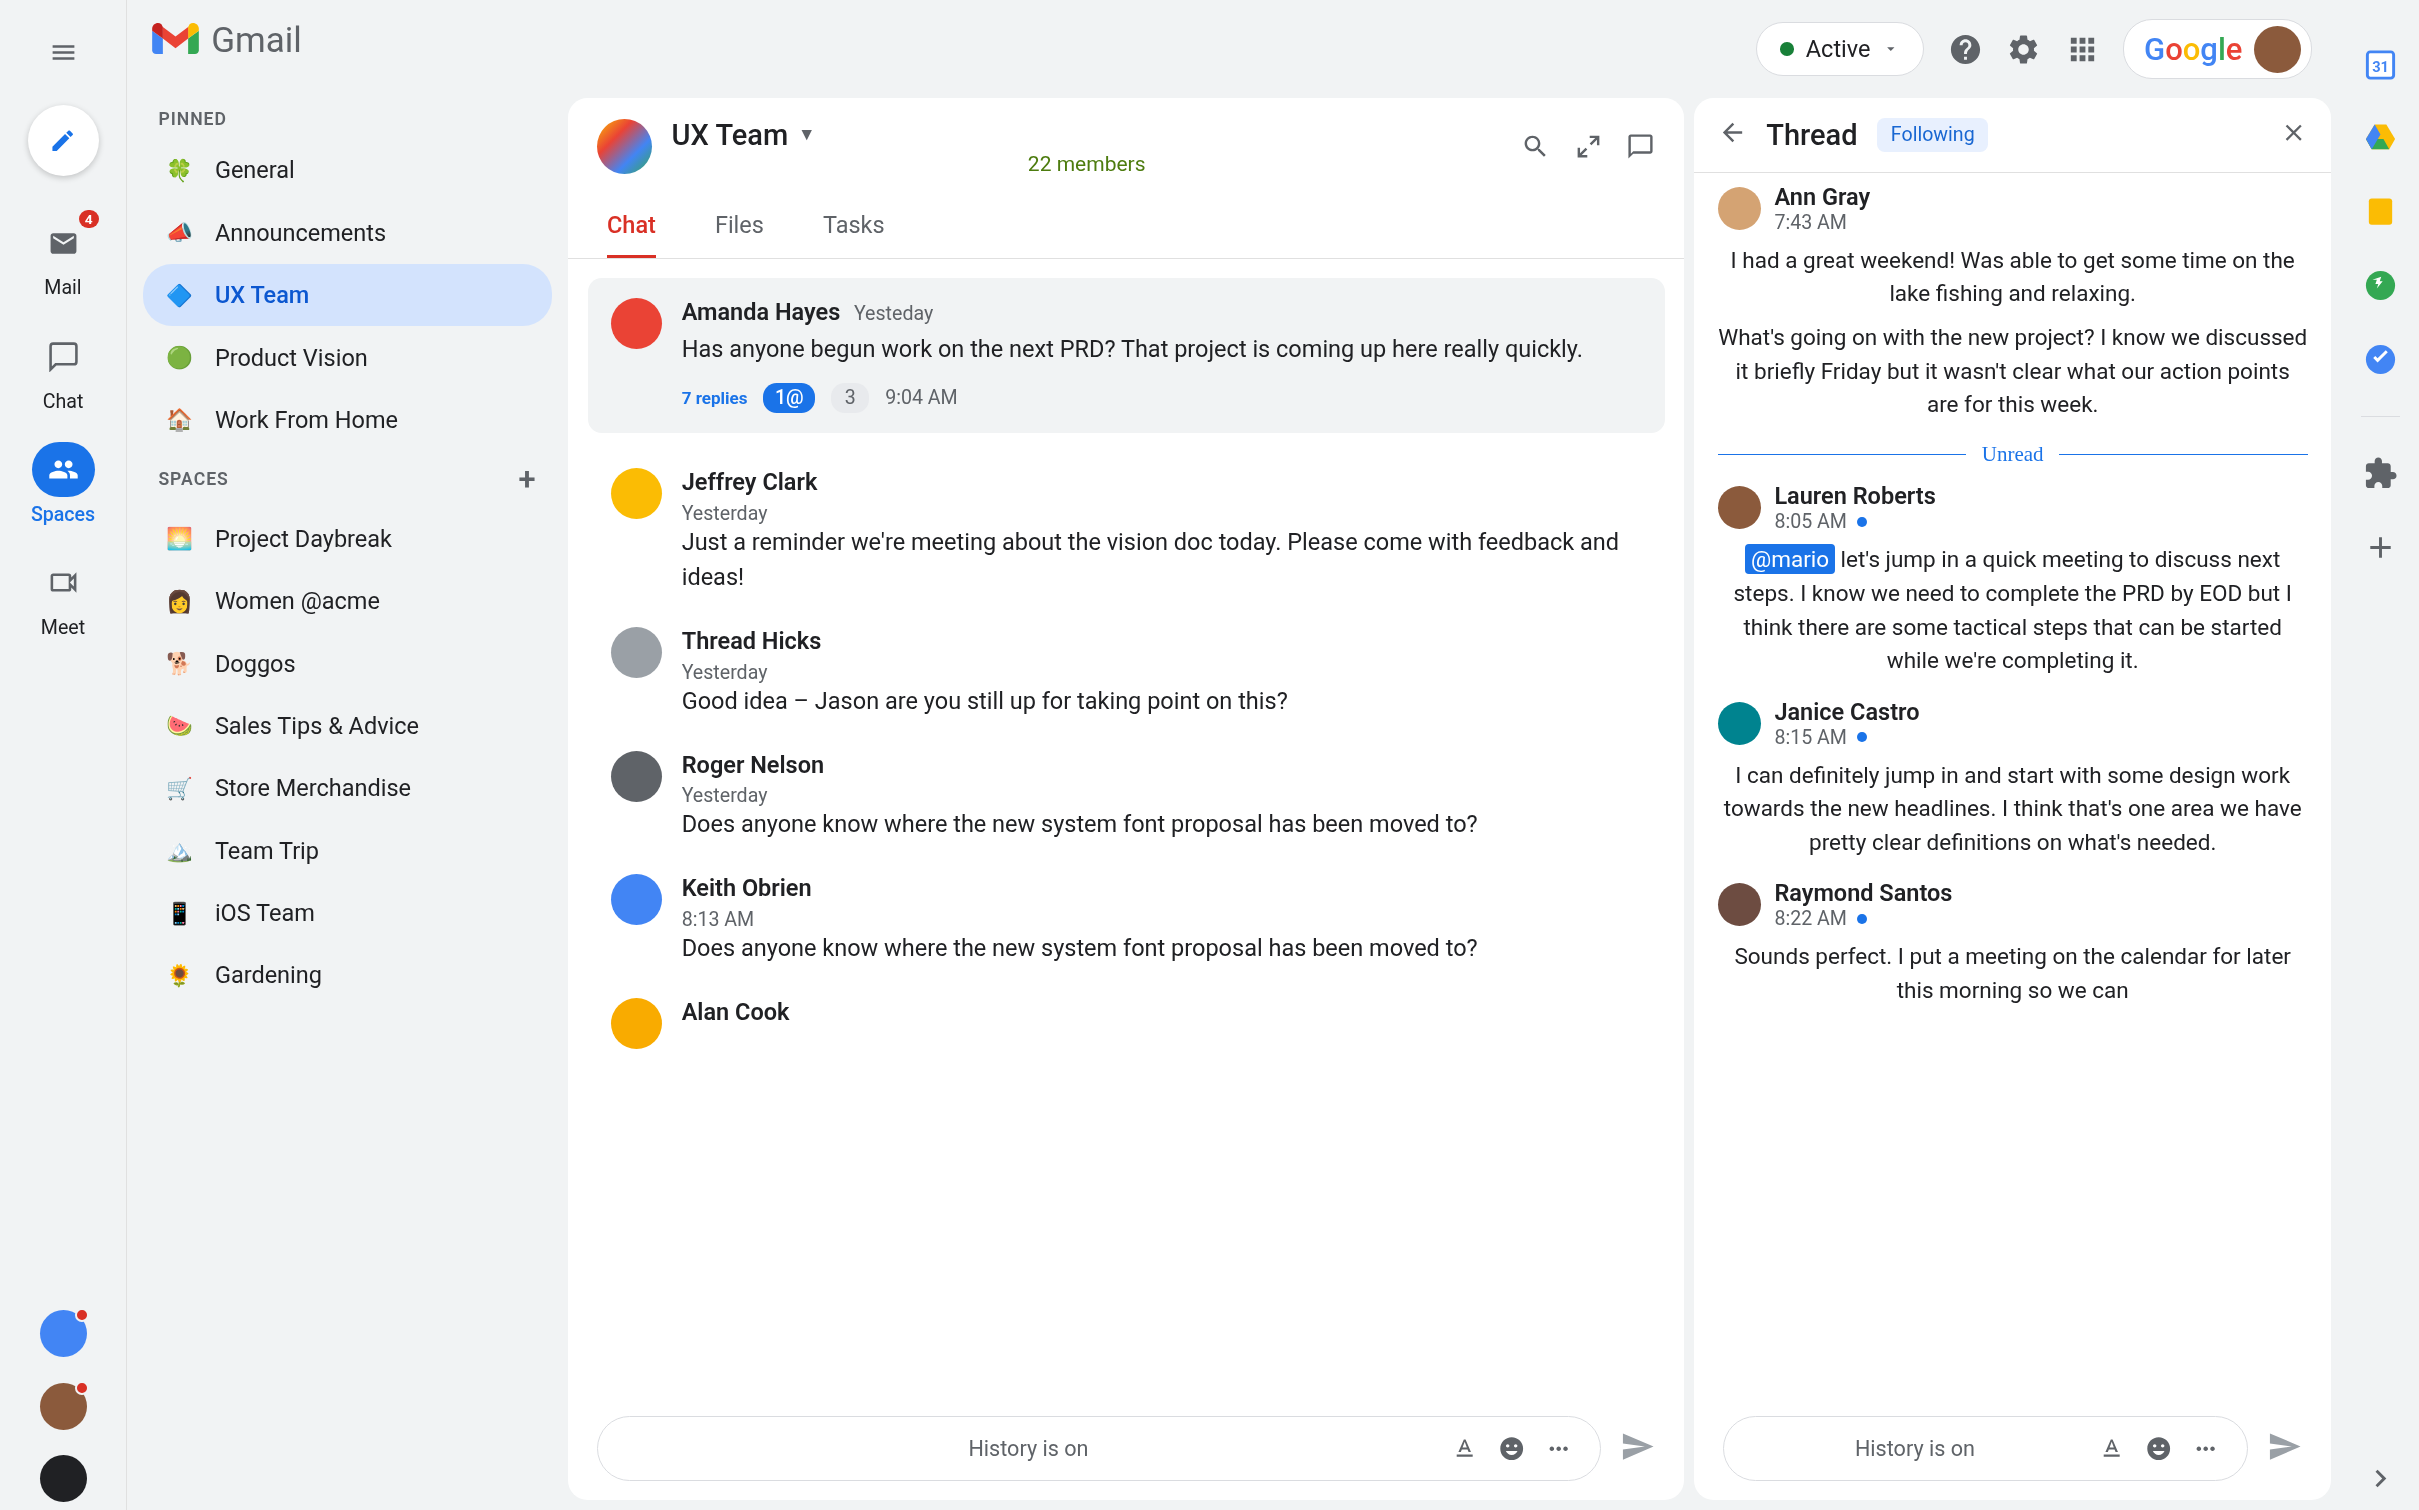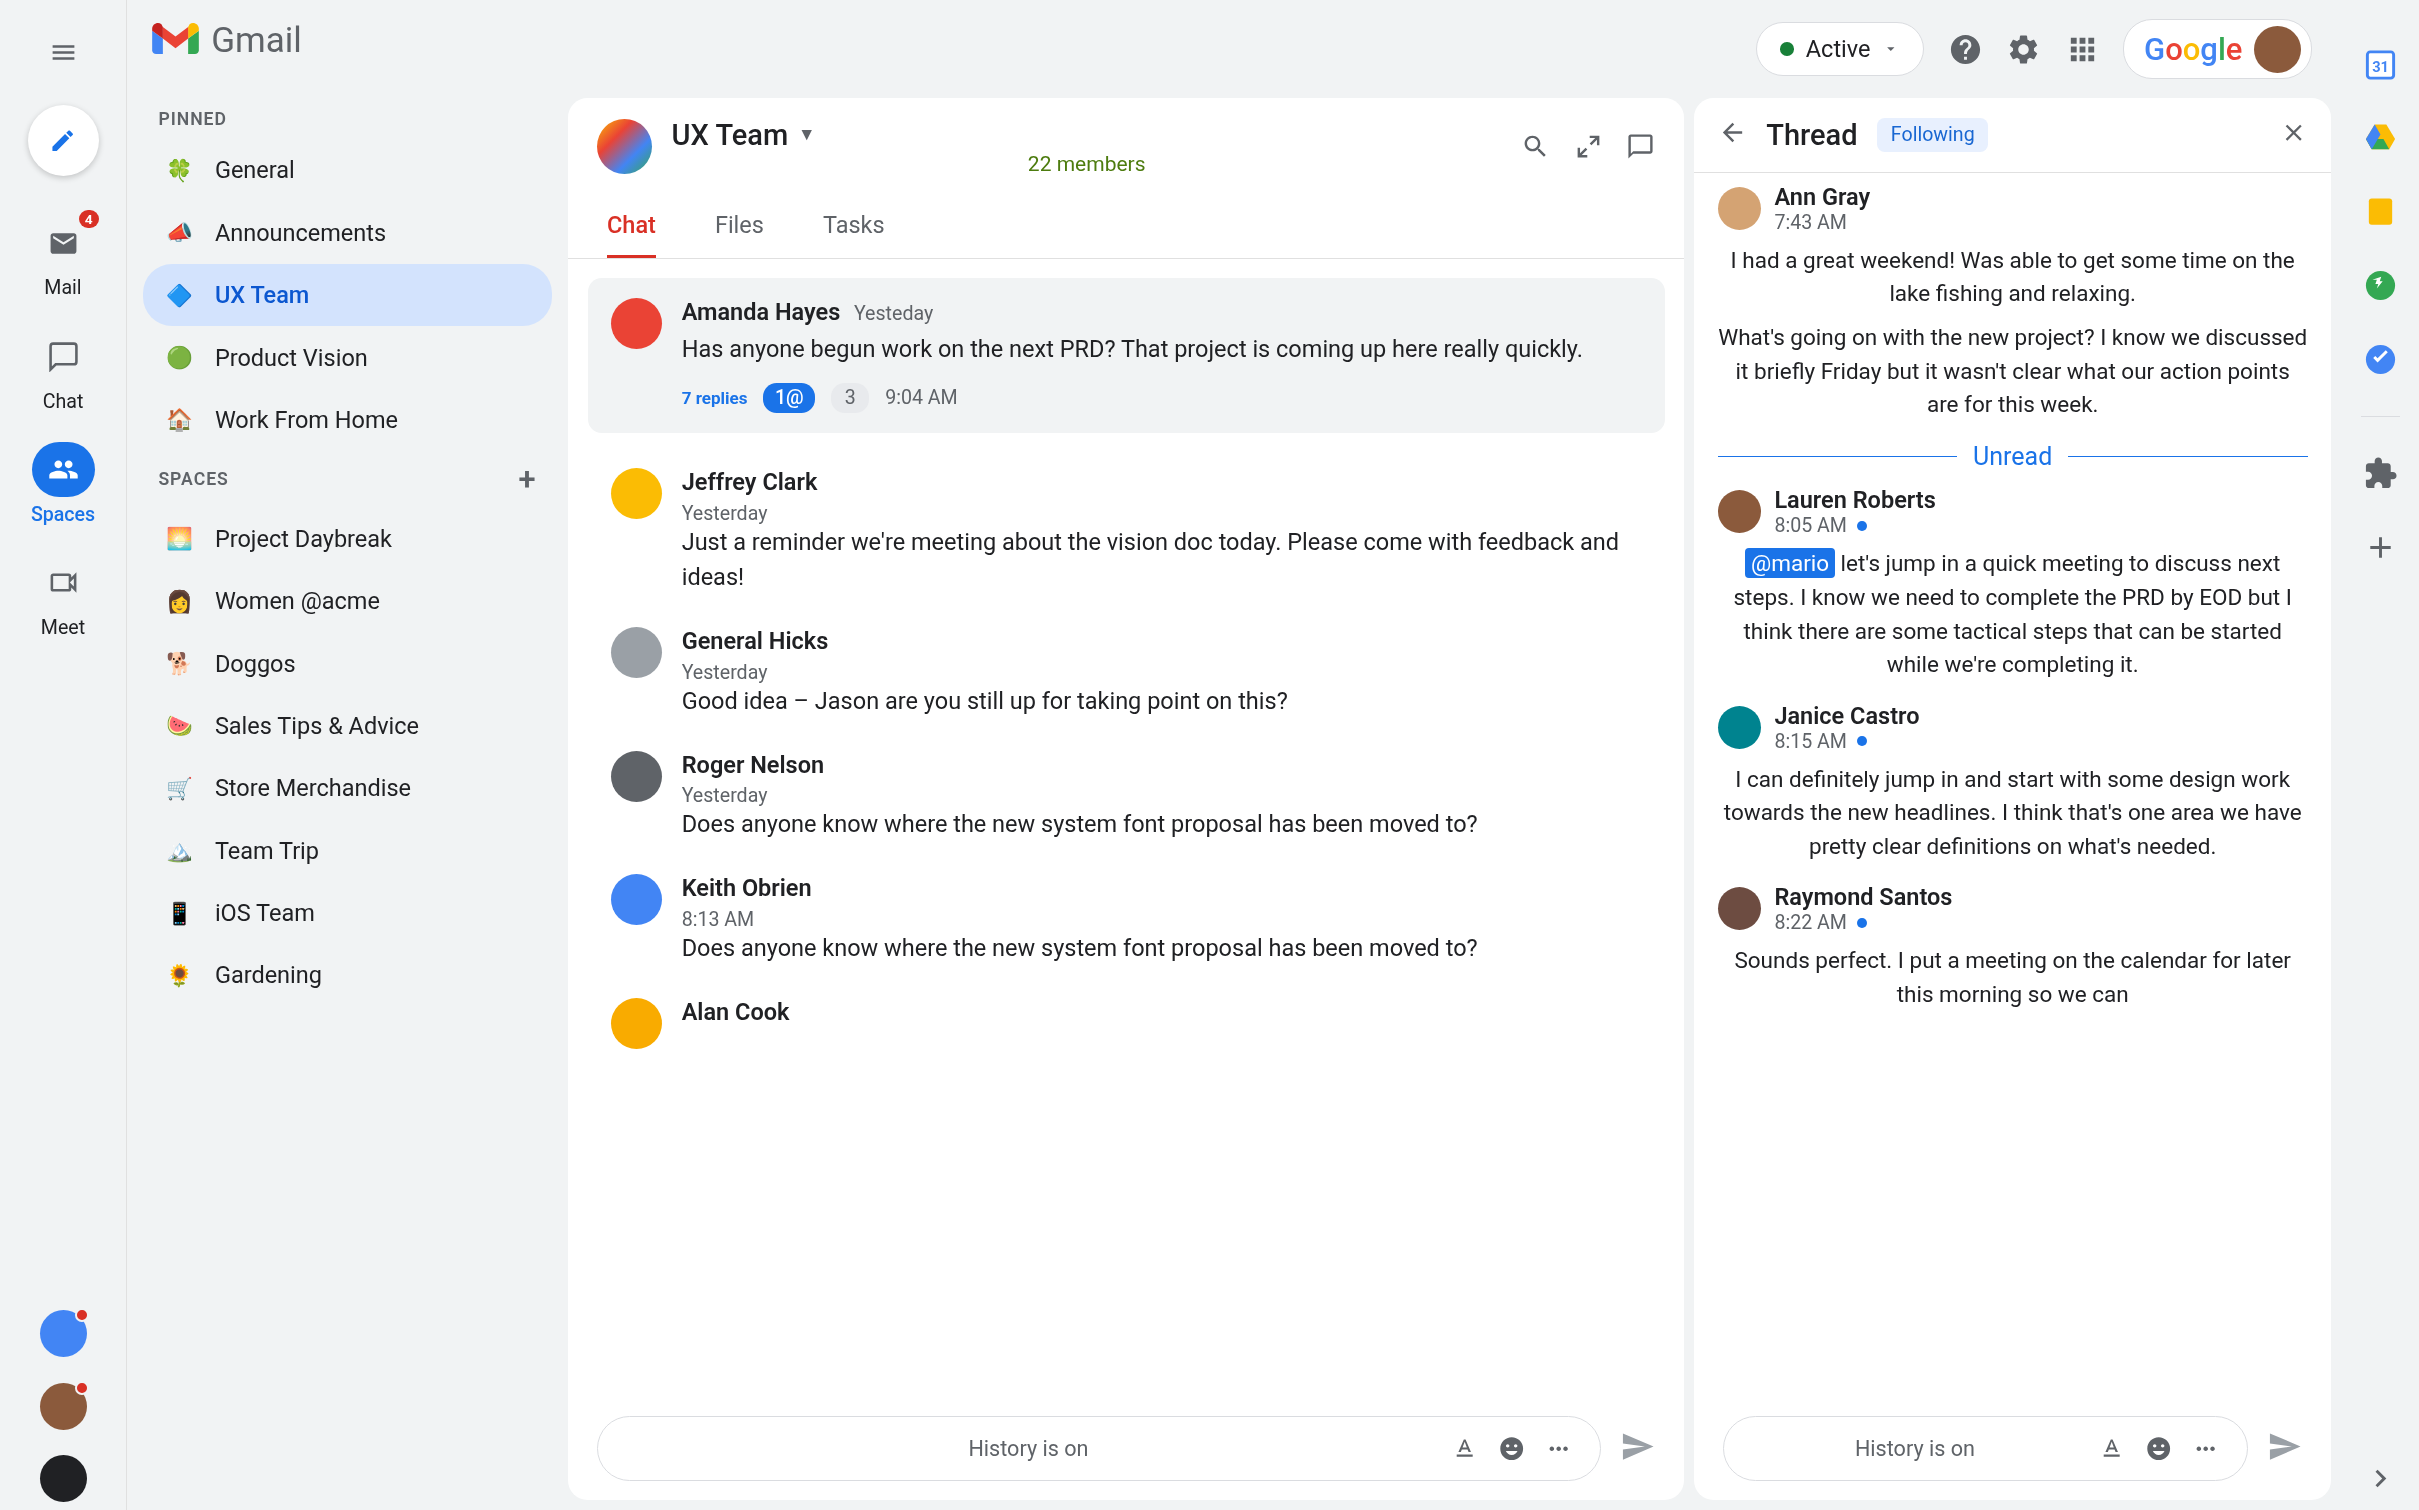--- a/index.html
+++ b/index.html
@@ -94,21 +94,21 @@
 
 .thread-messages { flex: 1; overflow-y: auto; padding: 9.8px 23.5px; text-align: center; }
 .t-msg { margin-bottom: 19.6px; }
 .t-head { display: flex; align-items: center; gap: 13.7px; }
 .t-avatar { width: 43px; height: 43px; border-radius: 50%; flex-shrink: 0; }
 .t-author { font-size: 23.5px; font-weight: 600; }
 .t-time { font-size: 19.6px; color: #5f6368; display: flex; align-items: center; gap: 9.8px; }
 .t-time .bluedot { width: 9.8px; height: 9.8px; background: #1a73e8; border-radius: 50%; }
 .t-text { font-size: 22.5px; line-height: 1.5; margin-top: 9.8px; }
 .mention { background: #1a73e8; color: #fff; padding: 2px 5.9px; border-radius: 3.9px; }
-.unread-divider { display: flex; align-items: center; gap: 15.7px; color: #1a73e8; font-size: 25px; margin: 15.7px 0; }
+.unread-divider { display: flex; align-items: center; gap: 15.7px; color: #1a73e8; font-size: 21px; margin: 15.7px 0; font-family: Liberation Serif, serif; }
 .unread-divider::before, .unread-divider::after { content: ''; flex: 1; height: 1px; background: #1a73e8; }
 
 
 .compose-row { padding: 19.6px 29px; display: flex; align-items: center; gap: 19.6px; }
 .compose-input { flex: 1; border: 1px solid #dadce0; border-radius: 39px; padding: 17.6px 27.4px; display: flex; align-items: center; gap: 19.6px; }
 .compose-input span.ph { color: #5f6368; font-size: 21.6px; flex: 1; text-align: center; }
 .compose-input svg { width: 27.4px; height: 27.4px; fill: #5f6368; cursor: pointer; }
 .send-btn svg { width: 35px; height: 35px; fill: #9aa0a6; cursor: pointer; }
 
 
@@ -332,21 +332,21 @@
                   <span class="msg-author">Jeffrey Clark</span>
                 </div>
                 <div class="msg-time">Yesterday</div>
                 <div class="msg-text">Just a reminder we're meeting about the vision doc today. Please come with feedback and ideas!</div>
               </div>
             </div>
           <div class="msg">
               <div class="msg-avatar av3"></div>
               <div class="msg-body">
                 <div class="msg-head">
-                  <span class="msg-author">General Hicks</span>
+                  <span class="msg-author">Thread Hicks</span>
                 </div>
                 <div class="msg-time">Yesterday</div>
                 <div class="msg-text">Good idea – Jason are you still up for taking point on this?</div>
               </div>
             </div>
           <div class="msg">
               <div class="msg-avatar av4"></div>
               <div class="msg-body">
                 <div class="msg-head">
                   <span class="msg-author">Roger Nelson</span>

